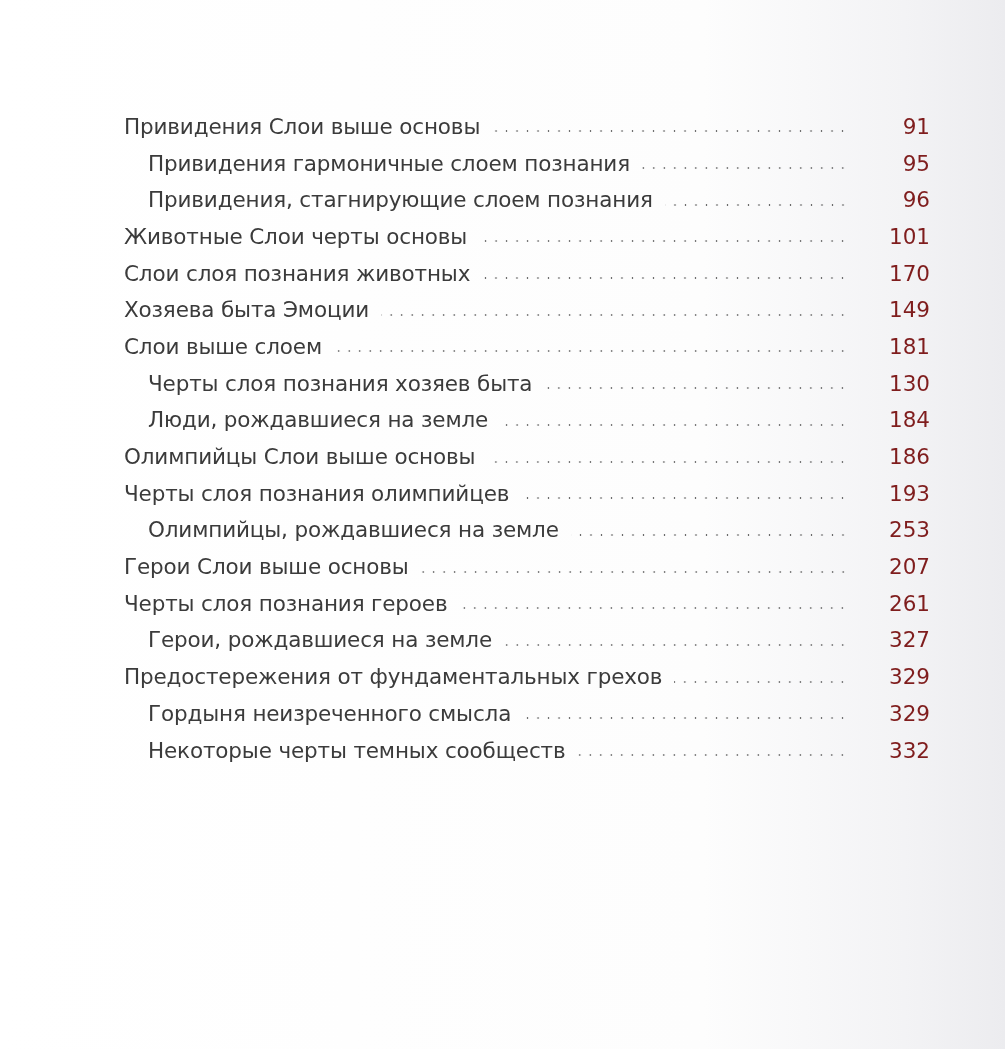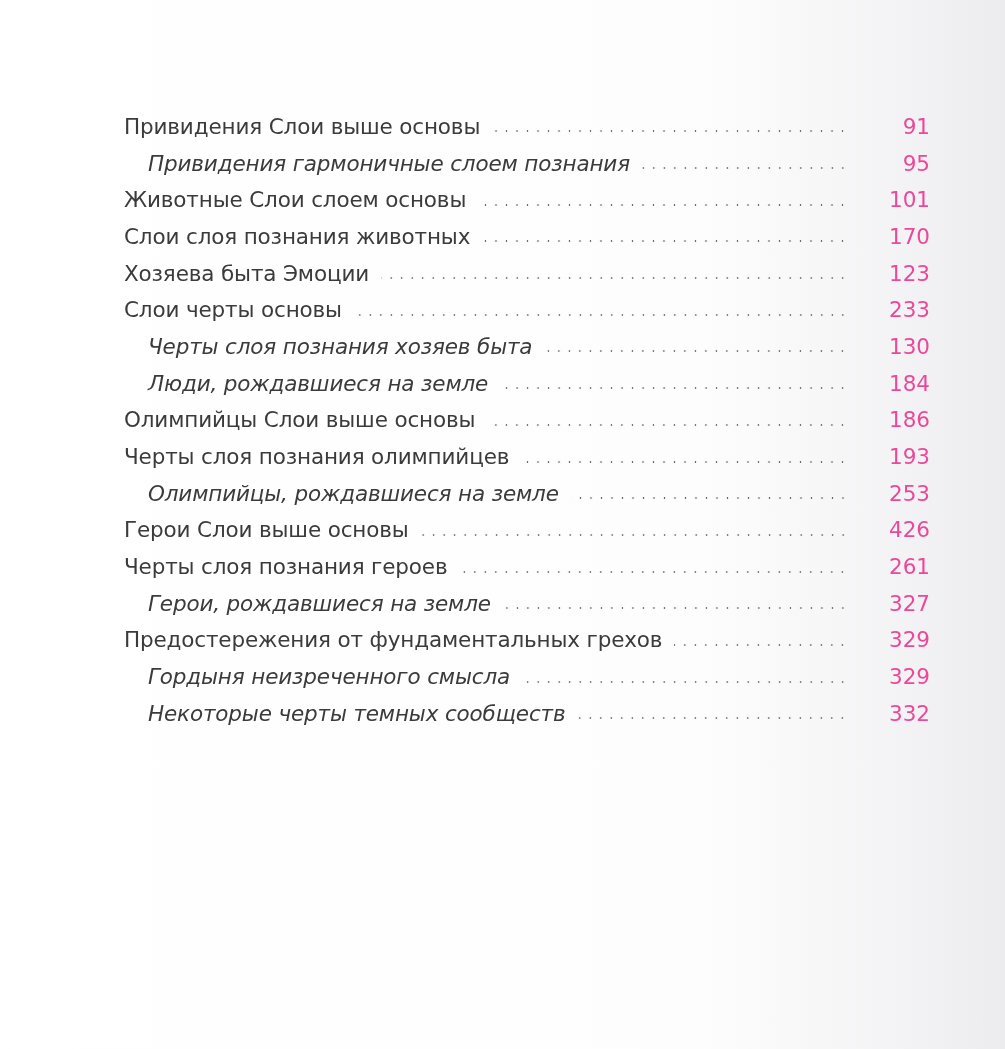--- a/index.html
+++ b/index.html
@@ -38,38 +38,37 @@
     .toc-title {
       font-size: 21.5px;
       letter-spacing: -0.15px;
       white-space: nowrap;
       color: #3b3b3b;
       padding-right: 12px;
       background: transparent;
     }
     .toc-row.level-2 .toc-title {
       padding-left: 24px;
-      font-style: italic;
     }
     .toc-leader {
       flex: 1 1 auto;
       height: 2px;
       margin-top: 10px;
       margin-right: 28px;
       background-image: radial-gradient(circle, #6a6a6a 0.9px, transparent 1.1px);
       background-size: 10.5px 2px;
       background-repeat: repeat-x;
       background-position: right center;
     }
     .toc-page {
       flex: 0 0 auto;
       min-width: 54px;
       text-align: right;
       font-size: 21.5px;
-      color: #ec4899;
+      color: #7f1d1d;
       font-family: "DejaVu Sans", sans-serif;
     }
   </style>
 </head>
 <body>
 
 <div class="page">
   <div class="toc">
 
     <div class="toc-row level-1">
@@ -77,43 +76,48 @@
       <span class="toc-leader"></span>
       <span class="toc-page">91</span>
     </div>
 
     <div class="toc-row level-2">
       <span class="toc-title">Привидения гармоничные слоем познания</span>
       <span class="toc-leader"></span>
       <span class="toc-page">95</span>
     </div>
 
+    <div class="toc-row level-2">
+      <span class="toc-title">Привидения, стагнирующие слоем познания</span>
+      <span class="toc-leader"></span>
+      <span class="toc-page">96</span>
+    </div>
 
     <div class="toc-row level-1">
-      <span class="toc-title">Животные Слои слоем основы</span>
+      <span class="toc-title">Животные Слои черты основы</span>
       <span class="toc-leader"></span>
       <span class="toc-page">101</span>
     </div>
 
     <div class="toc-row level-1">
       <span class="toc-title">Слои слоя познания животных</span>
       <span class="toc-leader"></span>
       <span class="toc-page">170</span>
     </div>
 
     <div class="toc-row level-1">
       <span class="toc-title">Хозяева быта Эмоции</span>
       <span class="toc-leader"></span>
-      <span class="toc-page">123</span>
+      <span class="toc-page">149</span>
     </div>
 
     <div class="toc-row level-1">
-      <span class="toc-title">Слои черты основы</span>
+      <span class="toc-title">Слои выше слоем</span>
       <span class="toc-leader"></span>
-      <span class="toc-page">233</span>
+      <span class="toc-page">181</span>
     </div>
 
     <div class="toc-row level-2">
       <span class="toc-title">Черты слоя познания хозяев быта</span>
       <span class="toc-leader"></span>
       <span class="toc-page">130</span>
     </div>
 
     <div class="toc-row level-2">
       <span class="toc-title">Люди, рождавшиеся на земле</span>
@@ -135,21 +139,21 @@
 
     <div class="toc-row level-2">
       <span class="toc-title">Олимпийцы, рождавшиеся на земле</span>
       <span class="toc-leader"></span>
       <span class="toc-page">253</span>
     </div>
 
     <div class="toc-row level-1">
       <span class="toc-title">Герои Слои выше основы</span>
       <span class="toc-leader"></span>
-      <span class="toc-page">426</span>
+      <span class="toc-page">207</span>
     </div>
 
     <div class="toc-row level-1">
       <span class="toc-title">Черты слоя познания героев</span>
       <span class="toc-leader"></span>
       <span class="toc-page">261</span>
     </div>
 
     <div class="toc-row level-2">
       <span class="toc-title">Герои, рождавшиеся на земле</span>

